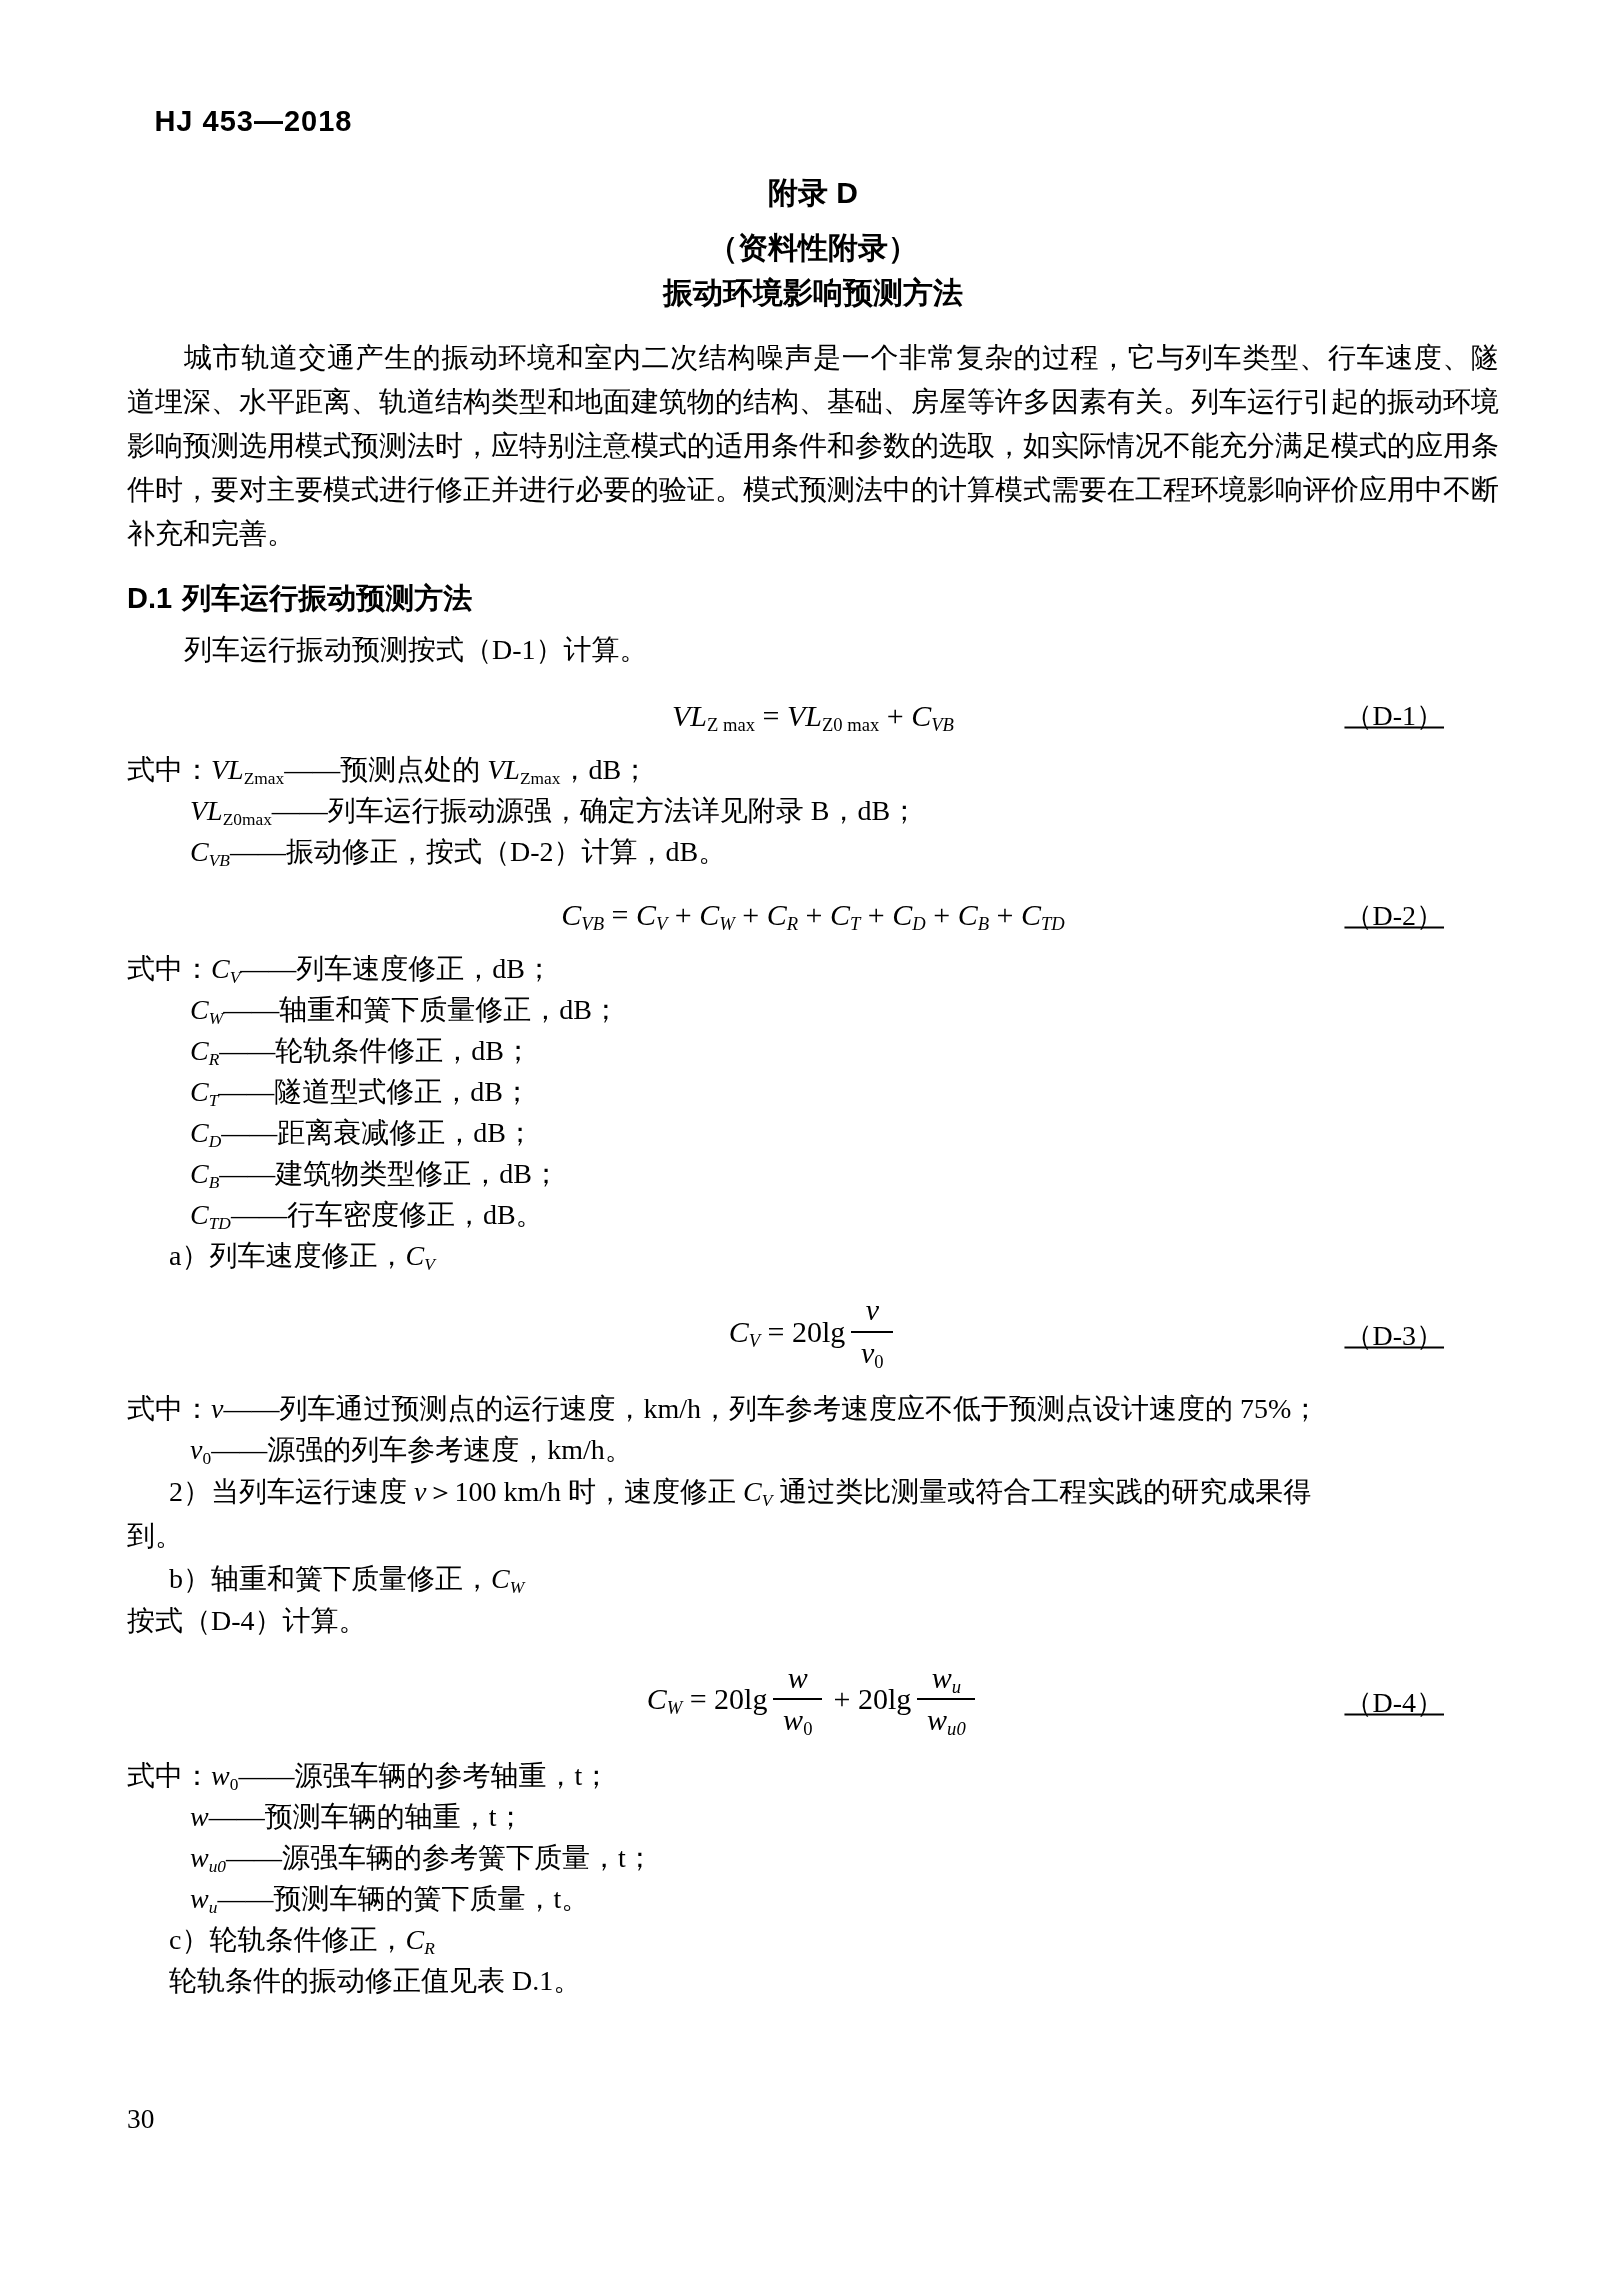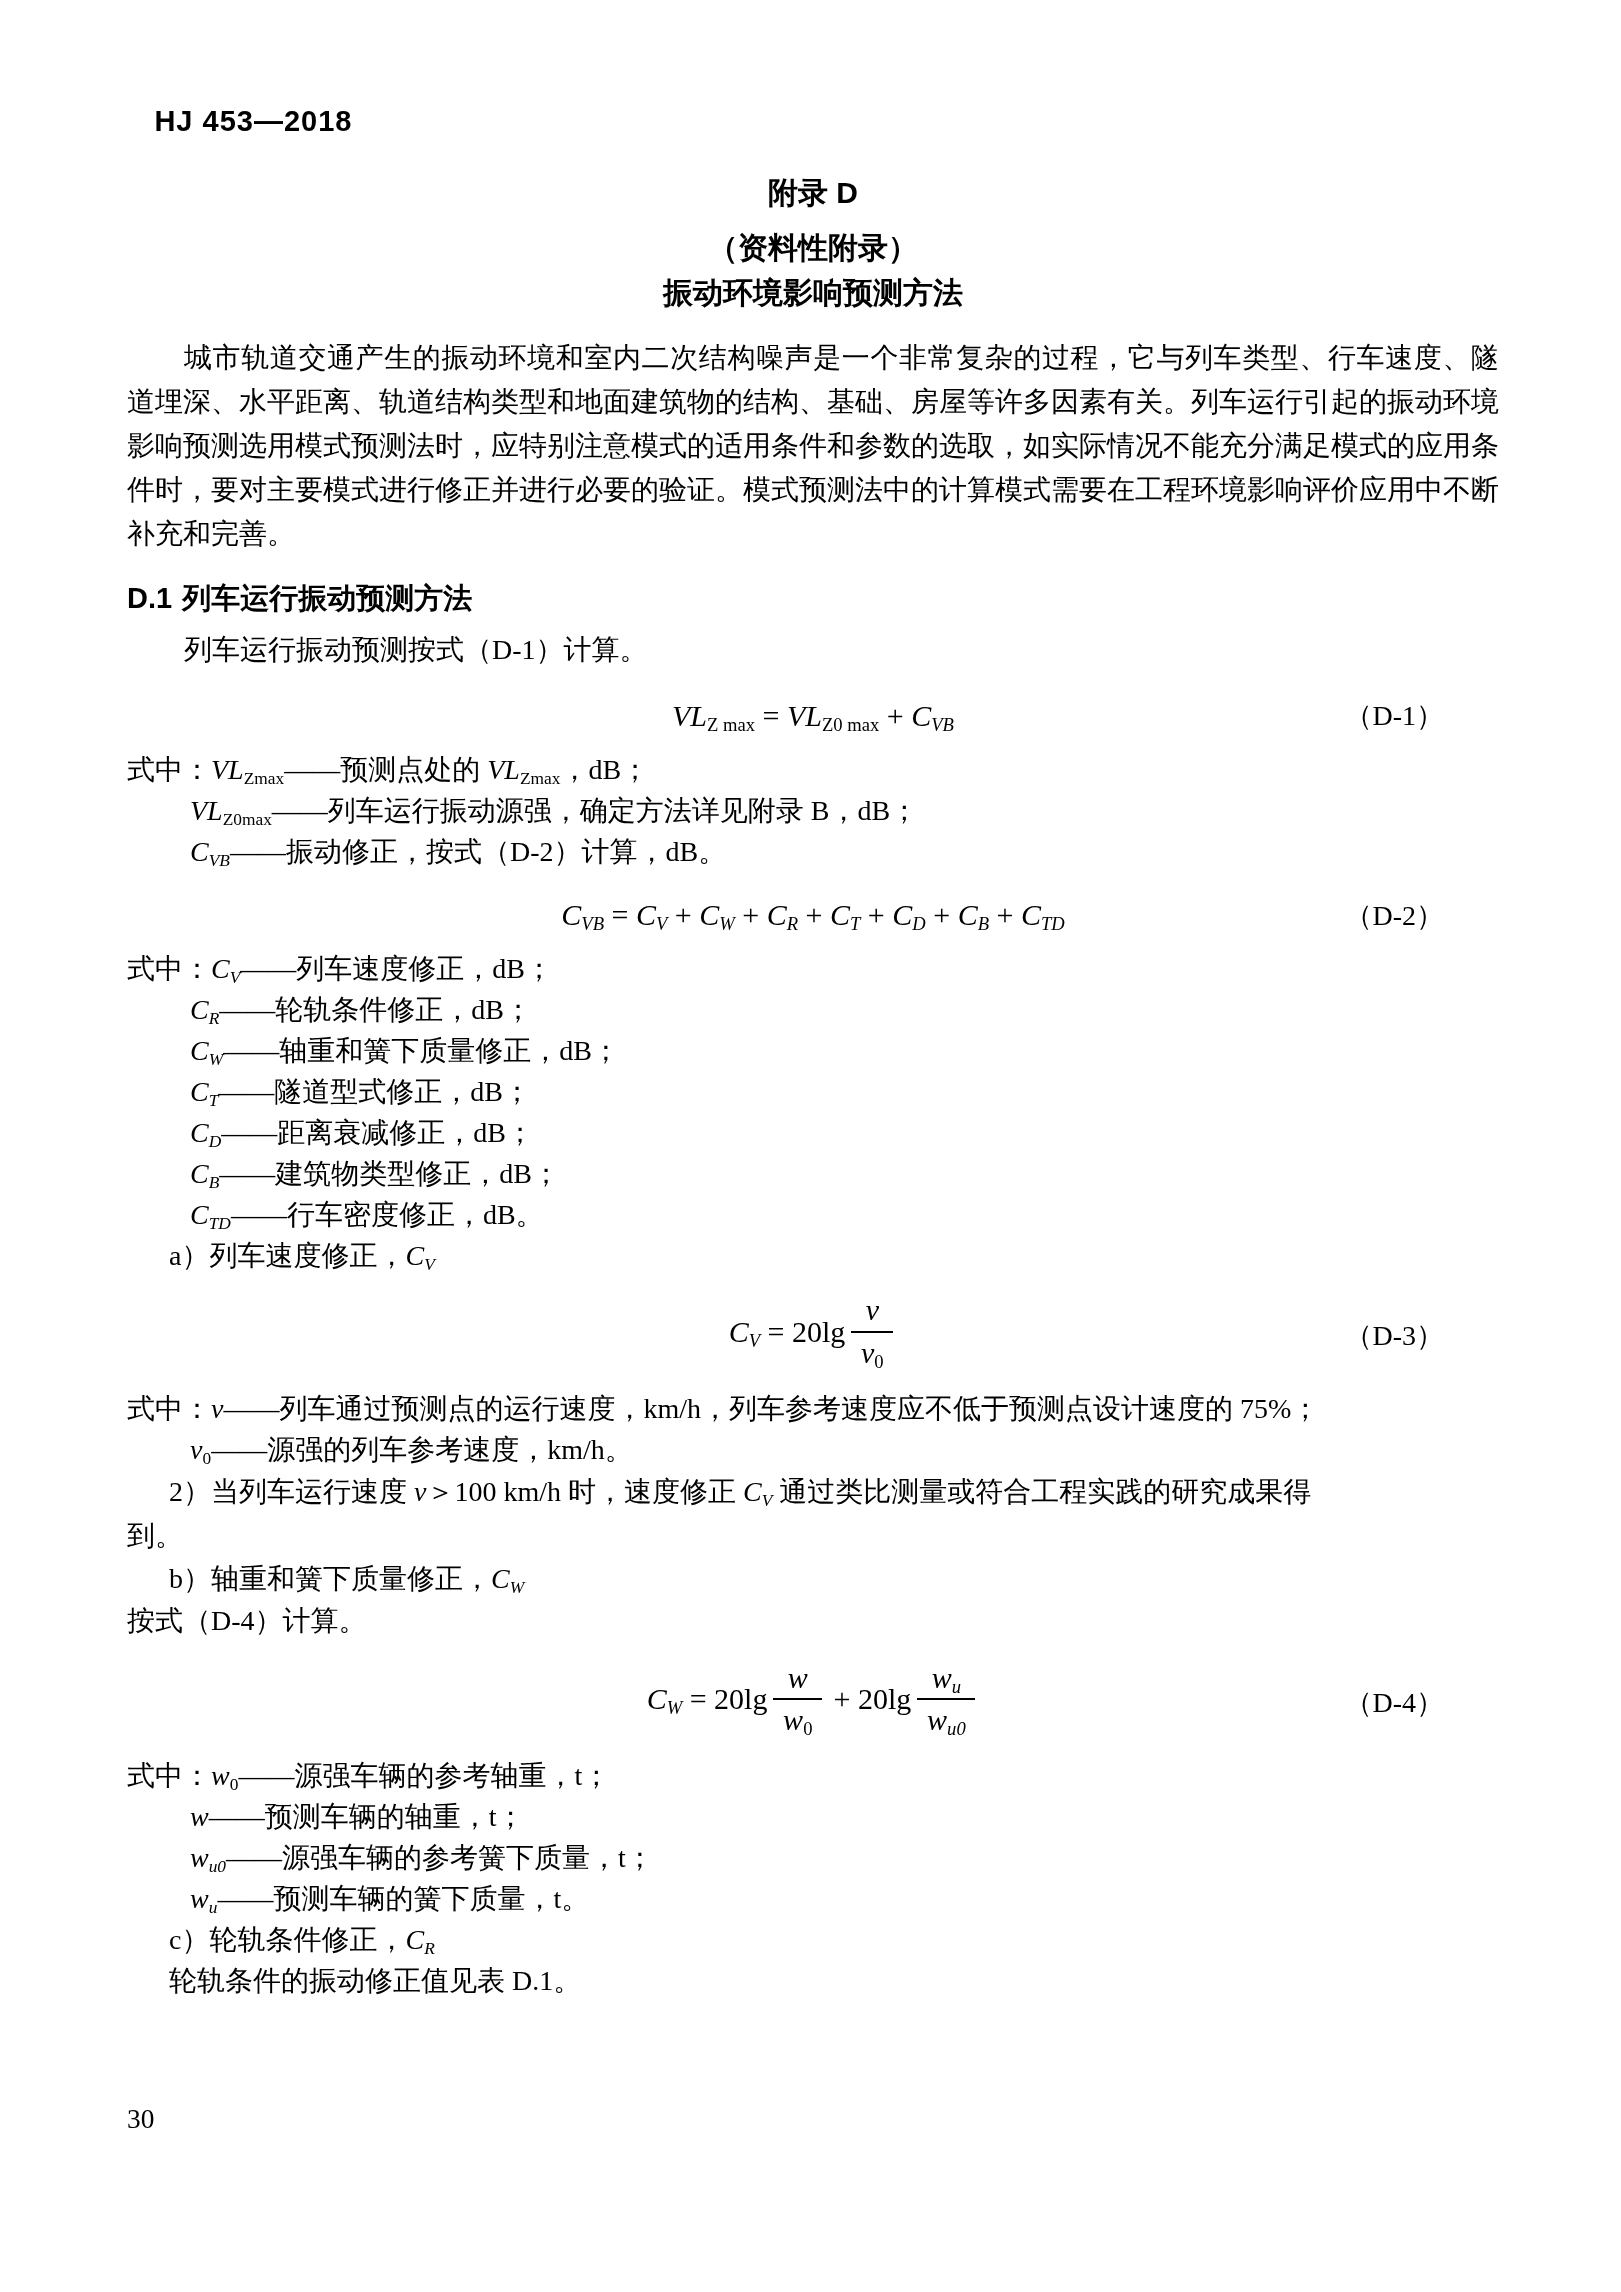--- a/index.html
+++ b/index.html
@@ -66,20 +66,21 @@
     font-size: 30px;
     line-height: 39px;
   }
   .formula-row.tall { margin: 17.6px 0 11.8px 0; }
   .flabel {
     position: absolute;
     right: 55px;
     top: 50%;
     transform: translateY(-50%);
     font-size: 28px;
+    text-decoration: underline;
   }
   .defline {
     line-height: 41px;
     text-align: left;
   }
   .defline.ind { padding-left: 63px; }
   .item {
     line-height: 41px;
     padding-left: 42px;
   }
@@ -145,22 +146,22 @@
   <div class="defline"><span>式中：</span><span class="it">VL</span><sub class="sb">Zmax</sub><span>——预测点处的 </span><span class="it">VL</span><sub class="sb">Zmax</sub><span>，dB；</span></div>
   <div class="defline ind"><span class="it">VL</span><sub class="sb">Z0max</sub><span>——列车运行振动源强，确定方法详见附录 B，dB；</span></div>
   <div class="defline ind"><span class="it">C</span><sub class="sb it">VB</sub><span>——振动修正，按式（D-2）计算，dB。</span></div>
 
   <div class="formula-row">
     <span class="expr"><span class="it">C</span><sub class="sb it">VB</sub><span> = </span><span class="it">C</span><sub class="sb it">V</sub><span> + </span><span class="it">C</span><sub class="sb it">W</sub><span> + </span><span class="it">C</span><sub class="sb it">R</sub><span> + </span><span class="it">C</span><sub class="sb it">T</sub><span> + </span><span class="it">C</span><sub class="sb it">D</sub><span> + </span><span class="it">C</span><sub class="sb it">B</sub><span> + </span><span class="it">C</span><sub class="sb it">TD</sub></span>
     <span class="flabel">（D-2）</span>
   </div>
 
   <div class="defline"><span>式中：</span><span class="it">C</span><sub class="sb it">V</sub><span>——列车速度修正，dB；</span></div>
+  <div class="defline ind"><span class="it">C</span><sub class="sb it">W</sub><span>——轴重和簧下质量修正，dB；</span></div>
   <div class="defline ind"><span class="it">C</span><sub class="sb it">R</sub><span>——轮轨条件修正，dB；</span></div>
-  <div class="defline ind"><span class="it">C</span><sub class="sb it">W</sub><span>——轴重和簧下质量修正，dB；</span></div>
   <div class="defline ind"><span class="it">C</span><sub class="sb it">T</sub><span>——隧道型式修正，dB；</span></div>
   <div class="defline ind"><span class="it">C</span><sub class="sb it">D</sub><span>——距离衰减修正，dB；</span></div>
   <div class="defline ind"><span class="it">C</span><sub class="sb it">B</sub><span>——建筑物类型修正，dB；</span></div>
   <div class="defline ind"><span class="it">C</span><sub class="sb it">TD</sub><span>——行车密度修正，dB。</span></div>
 
   <div class="item"><span>a）列车速度修正，</span><span class="it">C</span><sub class="sb it">V</sub></div>
 
   <div class="formula-row tall">
     <span class="expr"><span class="it">C</span><sub class="sb it">V</sub><span> = 20lg</span><span class="frac"><span class="num"><span class="it">v</span></span><span class="den"><span class="it">v</span><sub class="sb">0</sub></span></span></span>
     <span class="flabel">（D-3）</span>

